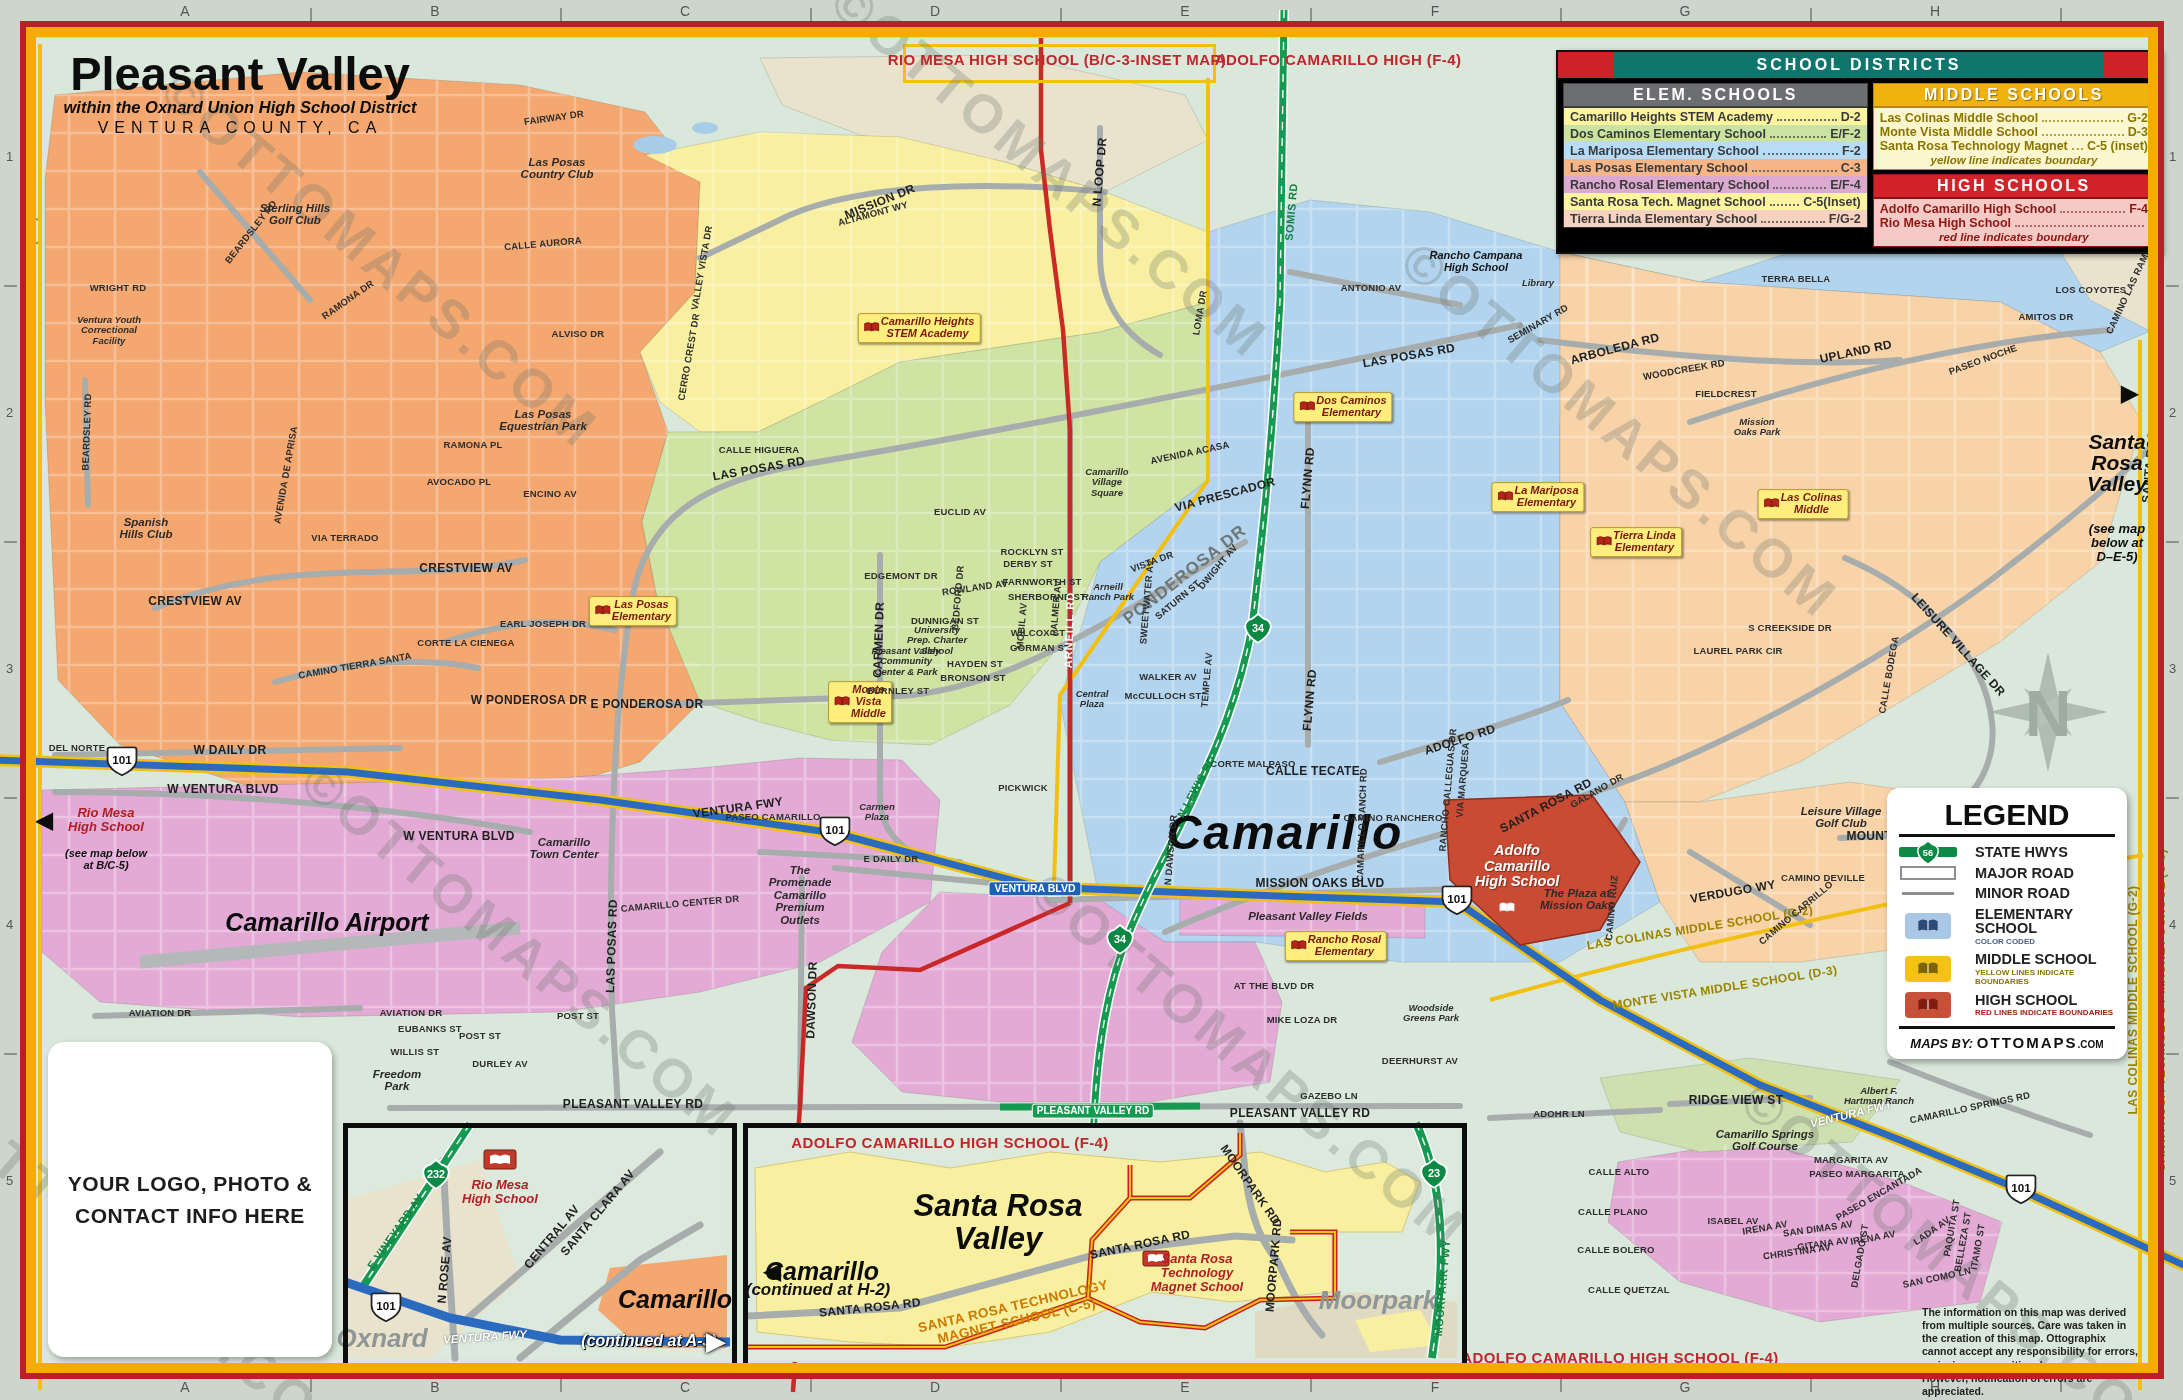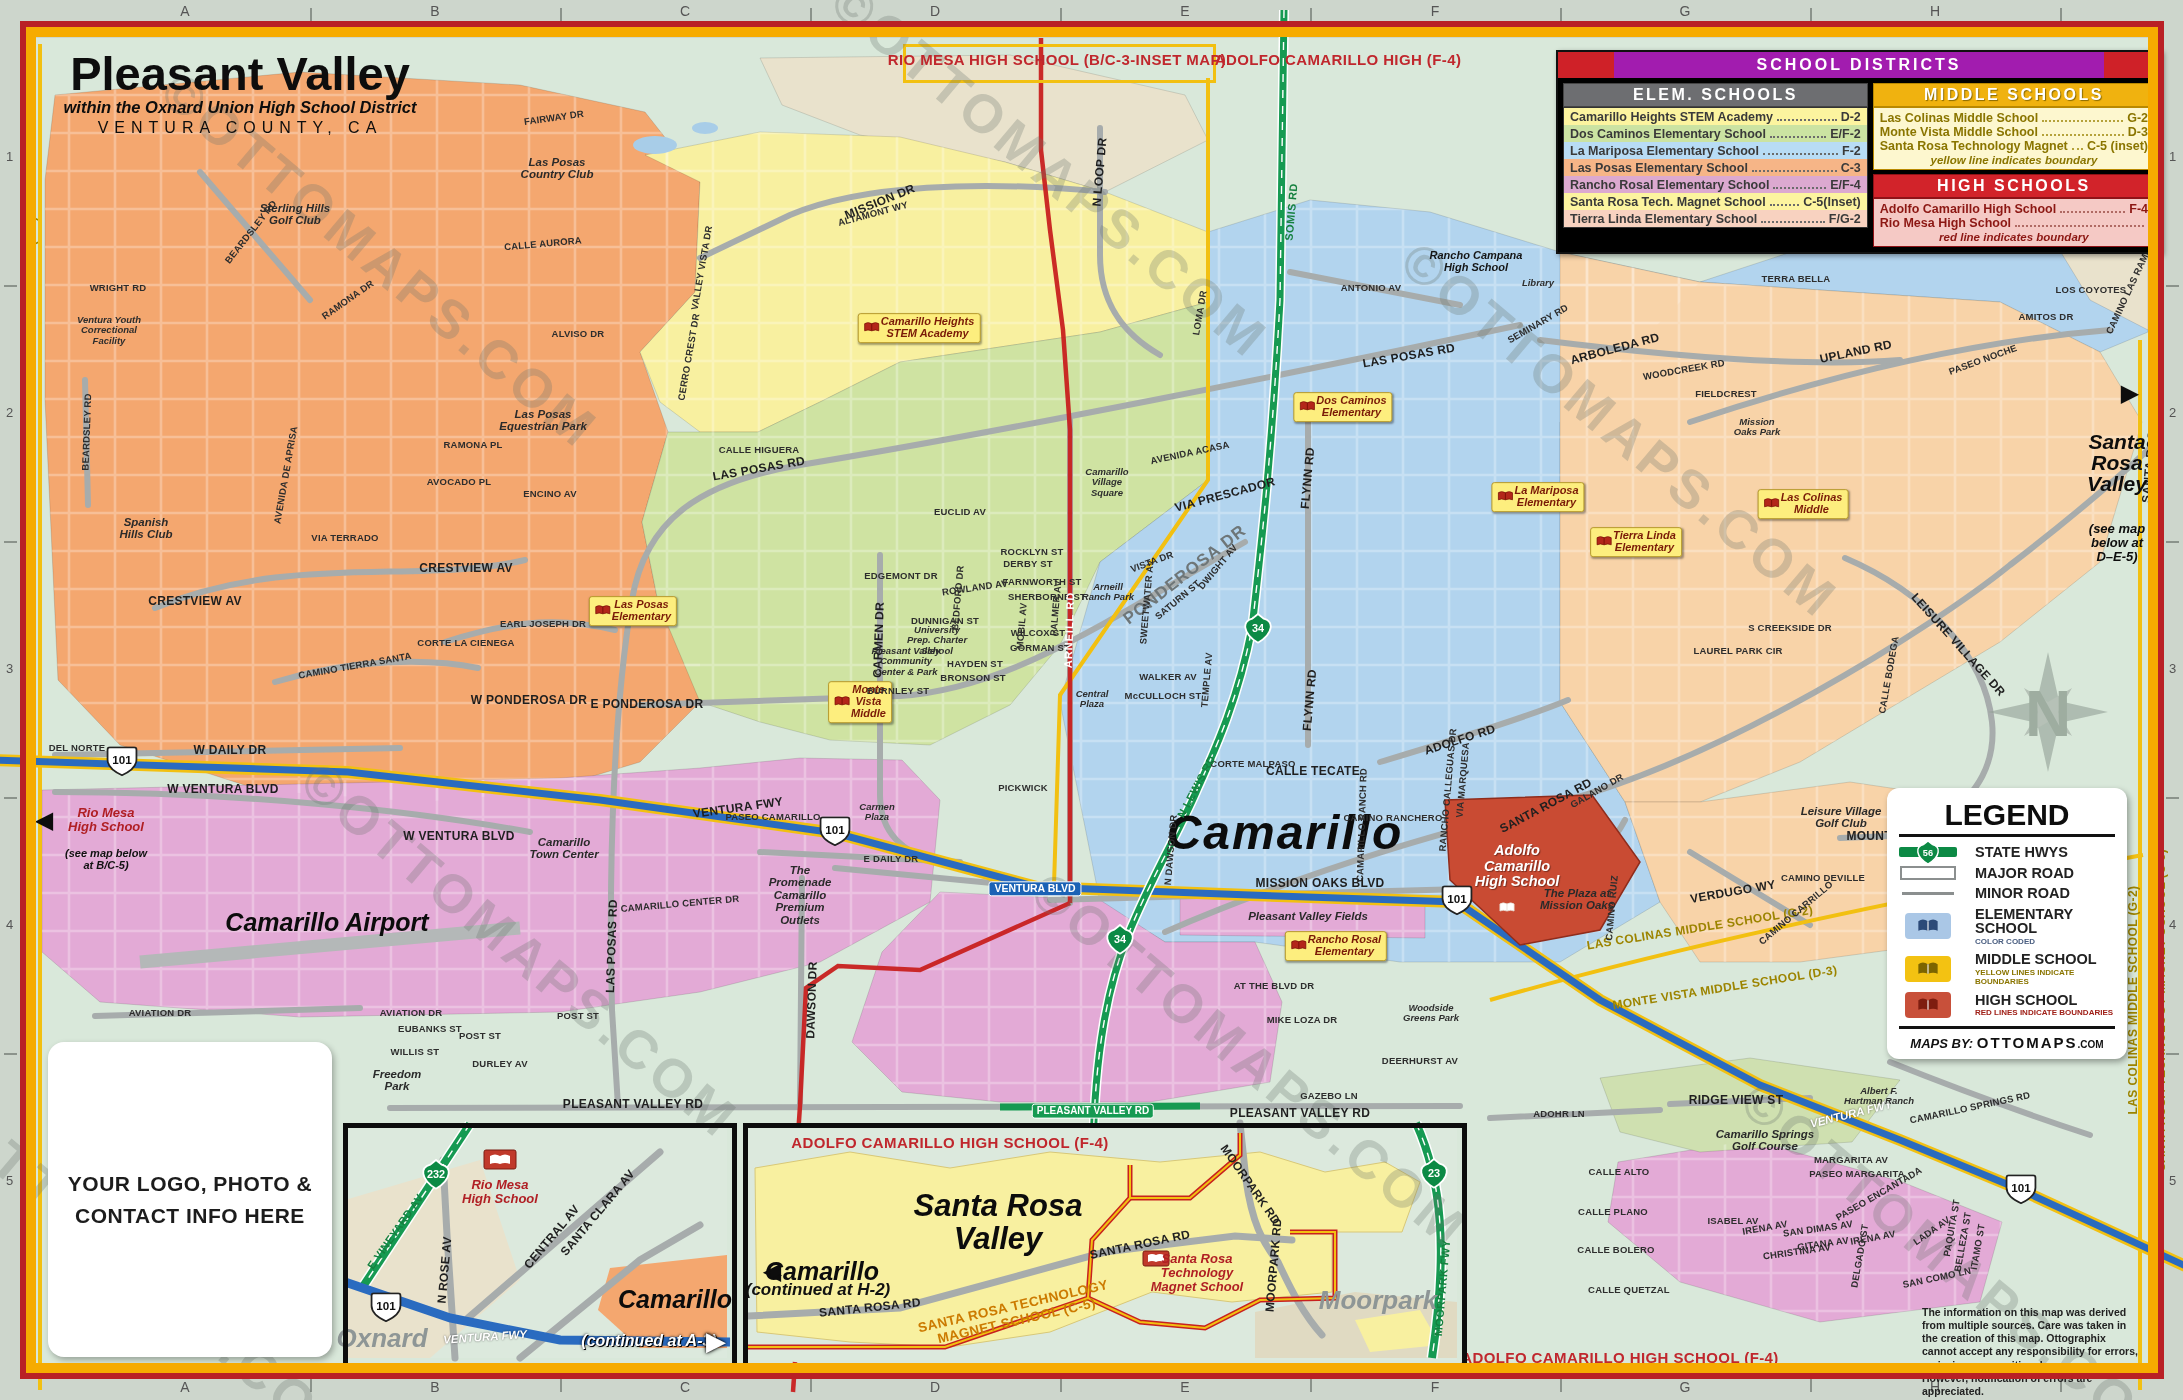--- a/index.html
+++ b/index.html
@@ -47,21 +47,21 @@
 
   
   #title-block{position:absolute;left:44px;top:52px;width:392px;text-align:center;z-index:20;}
   #title-block .t1{font-size:47px;font-weight:bold;color:#0d0d0d;line-height:.95;}
   #title-block .t2{font-size:29px;font-weight:bold;color:#0d0d0d;letter-spacing:.5px;}
   #title-block .t3{font-size:16.5px;font-weight:bold;font-style:italic;color:#0d0d0d;margin-top:1px;}
   #title-block .t4{font-size:16px;color:#0d0d0d;letter-spacing:6px;margin-top:2px;}
 
   
   #sd-panel{position:absolute;left:1556px;top:50px;width:602px;z-index:20;background:#111;border:2px solid #111;box-shadow:2px 2px 5px rgba(0,0,0,.4);}
-  #sd-panel .sd-titlebar{position:relative;height:26px;display:flex;align-items:center;justify-content:center;background:#a21caf;text-align:right;}
+  #sd-panel .sd-titlebar{position:relative;height:26px;display:flex;align-items:center;justify-content:center;background:#0f766e;text-align:right;}
   #sd-panel .sd-titlebar .endcap{position:absolute;top:0;bottom:0;width:56px;background:#cf2128;}
   #sd-panel .sd-titlebar .endcap.left{left:0;} #sd-panel .sd-titlebar .endcap.right{right:0;}
   #sd-panel .sd-title{color:#fff;font-weight:bold;font-size:16px;letter-spacing:3px;z-index:1;}
   #sd-body{display:flex;gap:5px;padding:5px;background:#000;}
   .sd-col{flex:1;}
   .sd-col.left{flex:1.08;}
   .sd-header{font-weight:bold;font-size:16px;letter-spacing:2.5px;text-align:center;color:#fff;padding:2px 0;}
   .sd-header.elem{background:#6d6e71;border:1px solid #444;}
   .sd-header.mid{background:#f0b20f;color:#fff;text-shadow:1px 1px 1px #8a6a00;border:1px solid #b98900;}
   .sd-header.high{background:#d2232a;border:1px solid #8f1217;}

